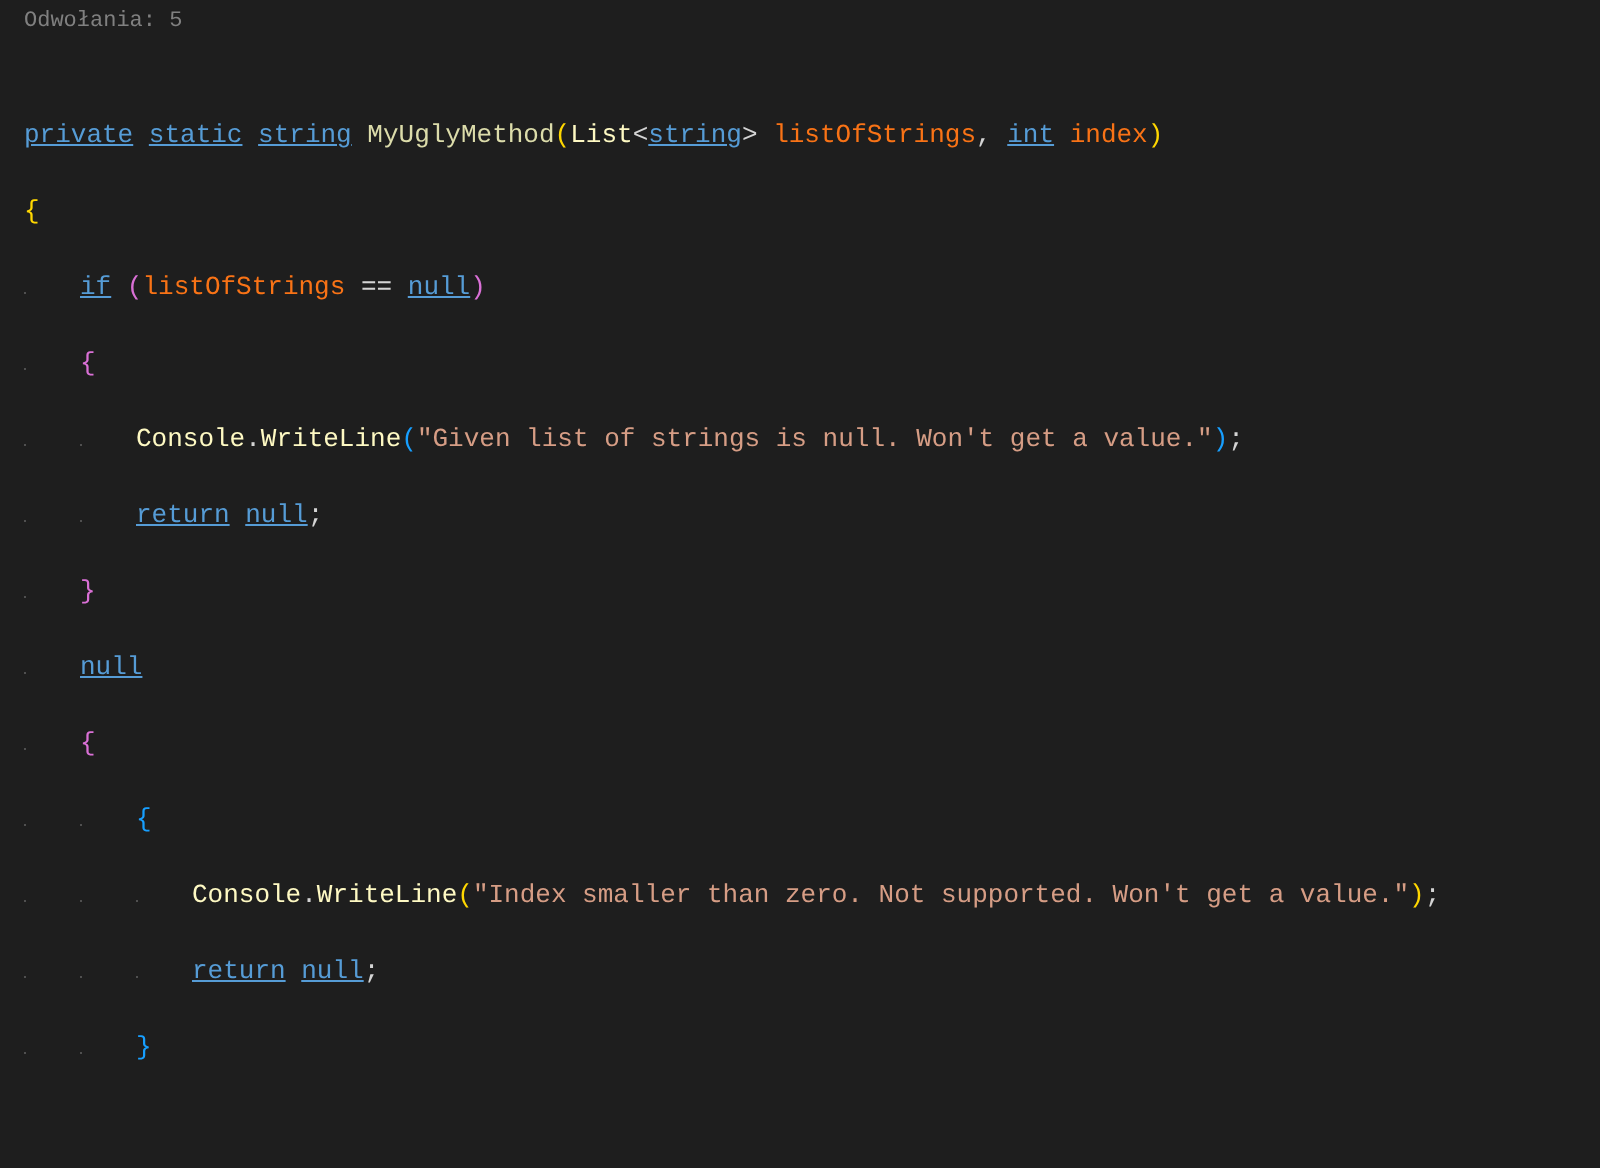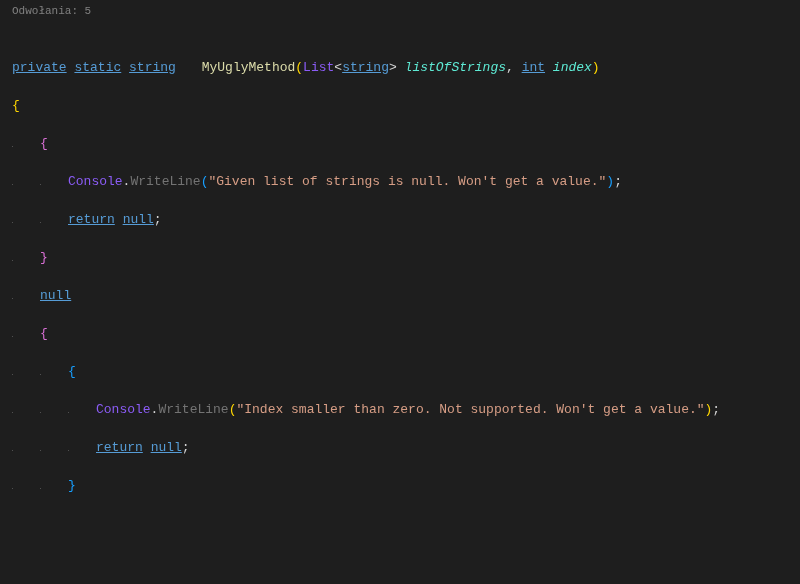--- a/index.html
+++ b/index.html
@@ -38,40 +38,41 @@
   }
   .guide::before {
     content: '';
     position: absolute;
     left: 0;
     top: -1px;
     bottom: 0;
     border-left: 1px dotted #505050;
   }
   .k  { color: #569cd6; text-decoration: underline; }           
-  .t  { color: #8b5cf6; }           
-  .m  { color: #dcdcaa; margin-left: 18px; }           
-  .mth{ color: #737373; }           
-  .v  { color: #5eead4; font-style: italic; }           
+  .t  { color: #fef9c3; }           
+  .m  { color: #dcdcaa; }           
+  .mth{ color: #fef9c3; }           
+  .v  { color: #f97316; }           
   .p  { color: #d4d4d4; }           
   .s  { color: #d69d85; }           
   .n  { color: #b5cea8; }           
   .br-y { color: #ffd700; }         
   .br-p { color: #da70d6; }         
   .br-b { color: #179fff; }         
 </style>
 </head>
 <body>
 
 <div class="codelens">Odwołania: 5</div>
 
 <div class="code">
 
 <span class="line"><span class="k">private</span> <span class="k">static</span> <span class="k">string</span> <span class="m">MyUglyMethod</span><span class="br-y">(</span><span class="t">List</span><span class="p">&lt;</span><span class="k">string</span><span class="p">&gt;</span> <span class="v">listOfStrings</span><span class="p">,</span> <span class="k">int</span> <span class="v">index</span><span class="br-y">)</span></span>
 <span class="line"><span class="br-y">{</span></span>
+<span class="line"><span class="guide"></span><span class="k">if</span> <span class="br-p">(</span><span class="v">listOfStrings</span> <span class="p">==</span> <span class="k">null</span><span class="br-p">)</span></span>
 <span class="line"><span class="guide"></span><span class="br-p">{</span></span>
 <span class="line"><span class="guide"></span><span class="guide"></span><span class="t">Console</span><span class="p">.</span><span class="mth">WriteLine</span><span class="br-b">(</span><span class="s">"Given list of strings is null. Won't get a value."</span><span class="br-b">)</span><span class="p">;</span></span>
 <span class="line"><span class="guide"></span><span class="guide"></span><span class="k">return</span> <span class="k">null</span><span class="p">;</span></span>
 <span class="line"><span class="guide"></span><span class="br-p">}</span></span>
 <span class="line"><span class="guide"></span><span class="k">null</span></span>
 <span class="line"><span class="guide"></span><span class="br-p">{</span></span>
 <span class="line"><span class="guide"></span><span class="guide"></span><span class="br-b">{</span></span>
 <span class="line"><span class="guide"></span><span class="guide"></span><span class="guide"></span><span class="t">Console</span><span class="p">.</span><span class="mth">WriteLine</span><span class="br-y">(</span><span class="s">"Index smaller than zero. Not supported. Won't get a value."</span><span class="br-y">)</span><span class="p">;</span></span>
 <span class="line"><span class="guide"></span><span class="guide"></span><span class="guide"></span><span class="k">return</span> <span class="k">null</span><span class="p">;</span></span>
 <span class="line"><span class="guide"></span><span class="guide"></span><span class="br-b">}</span></span>

